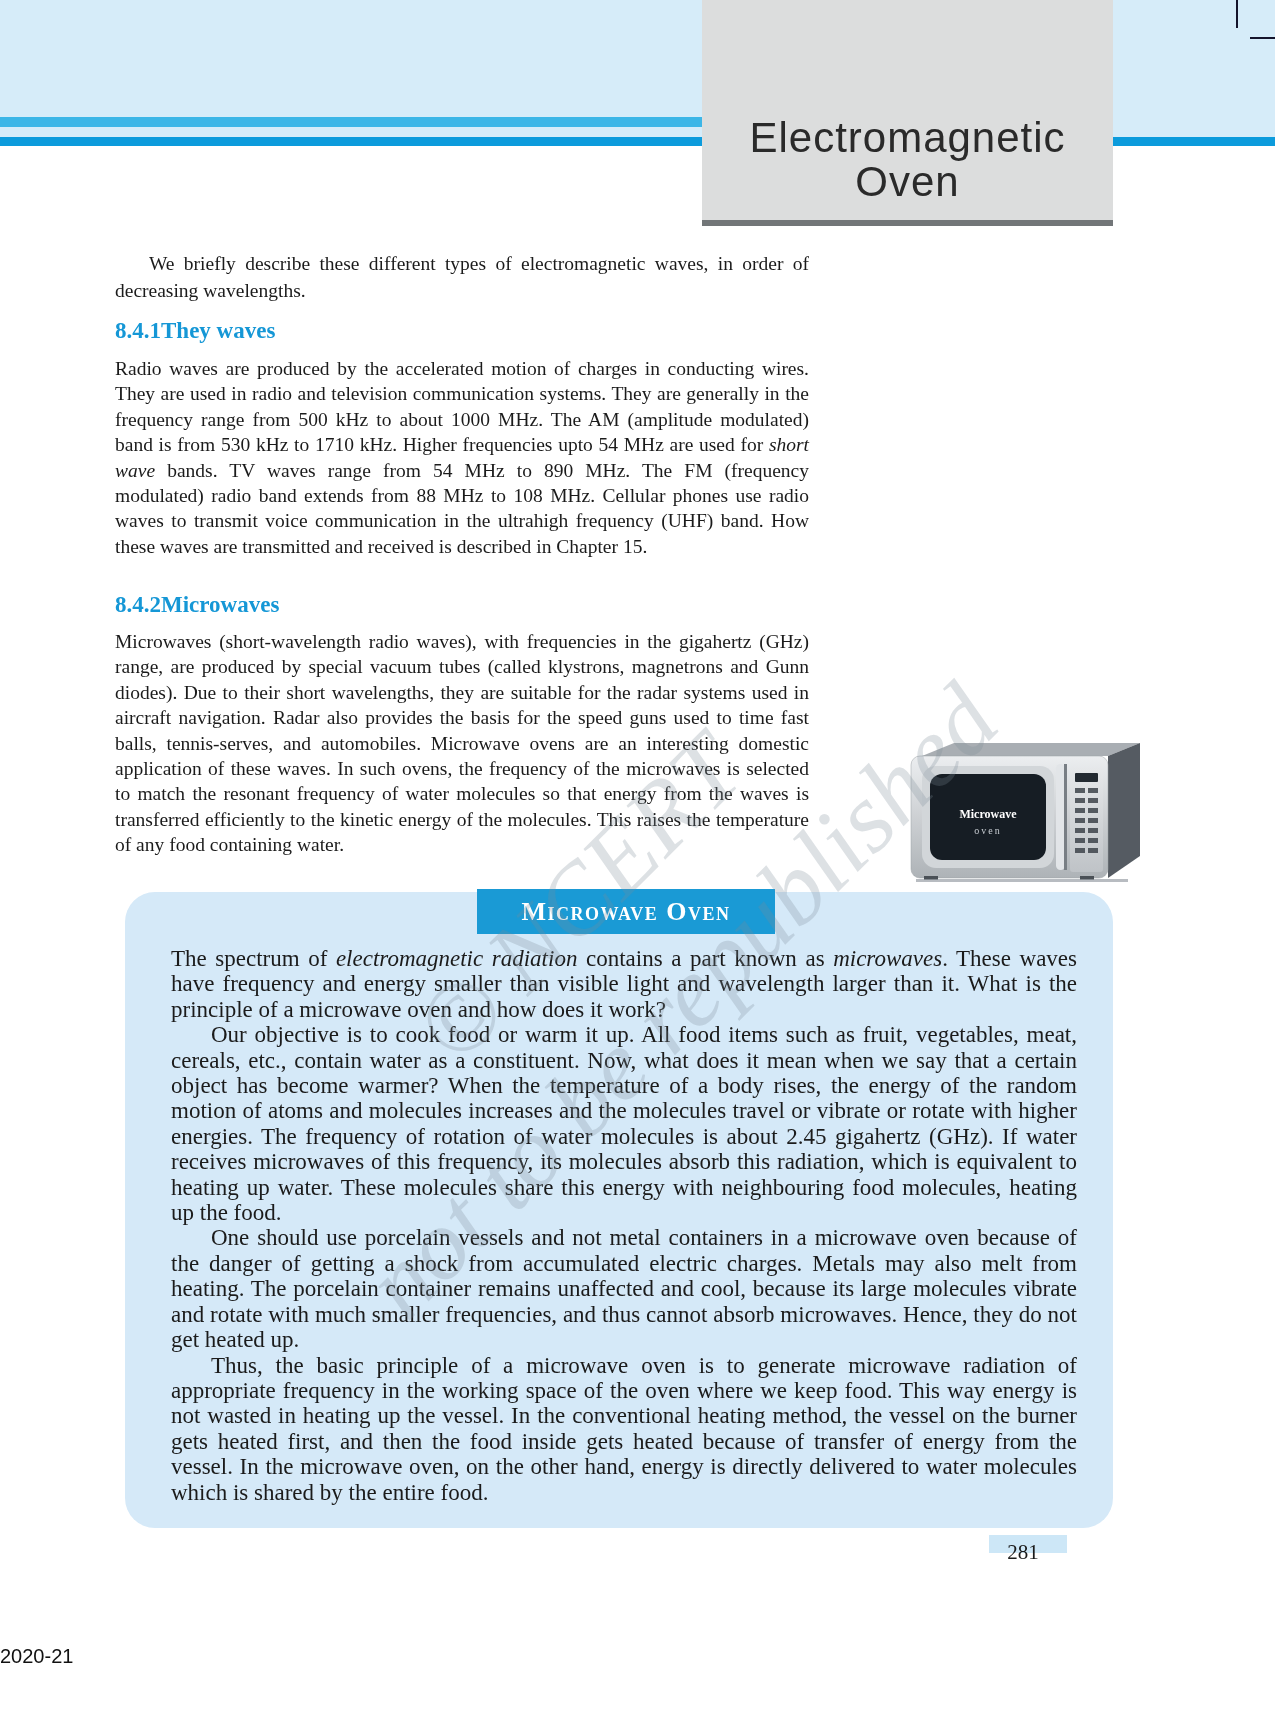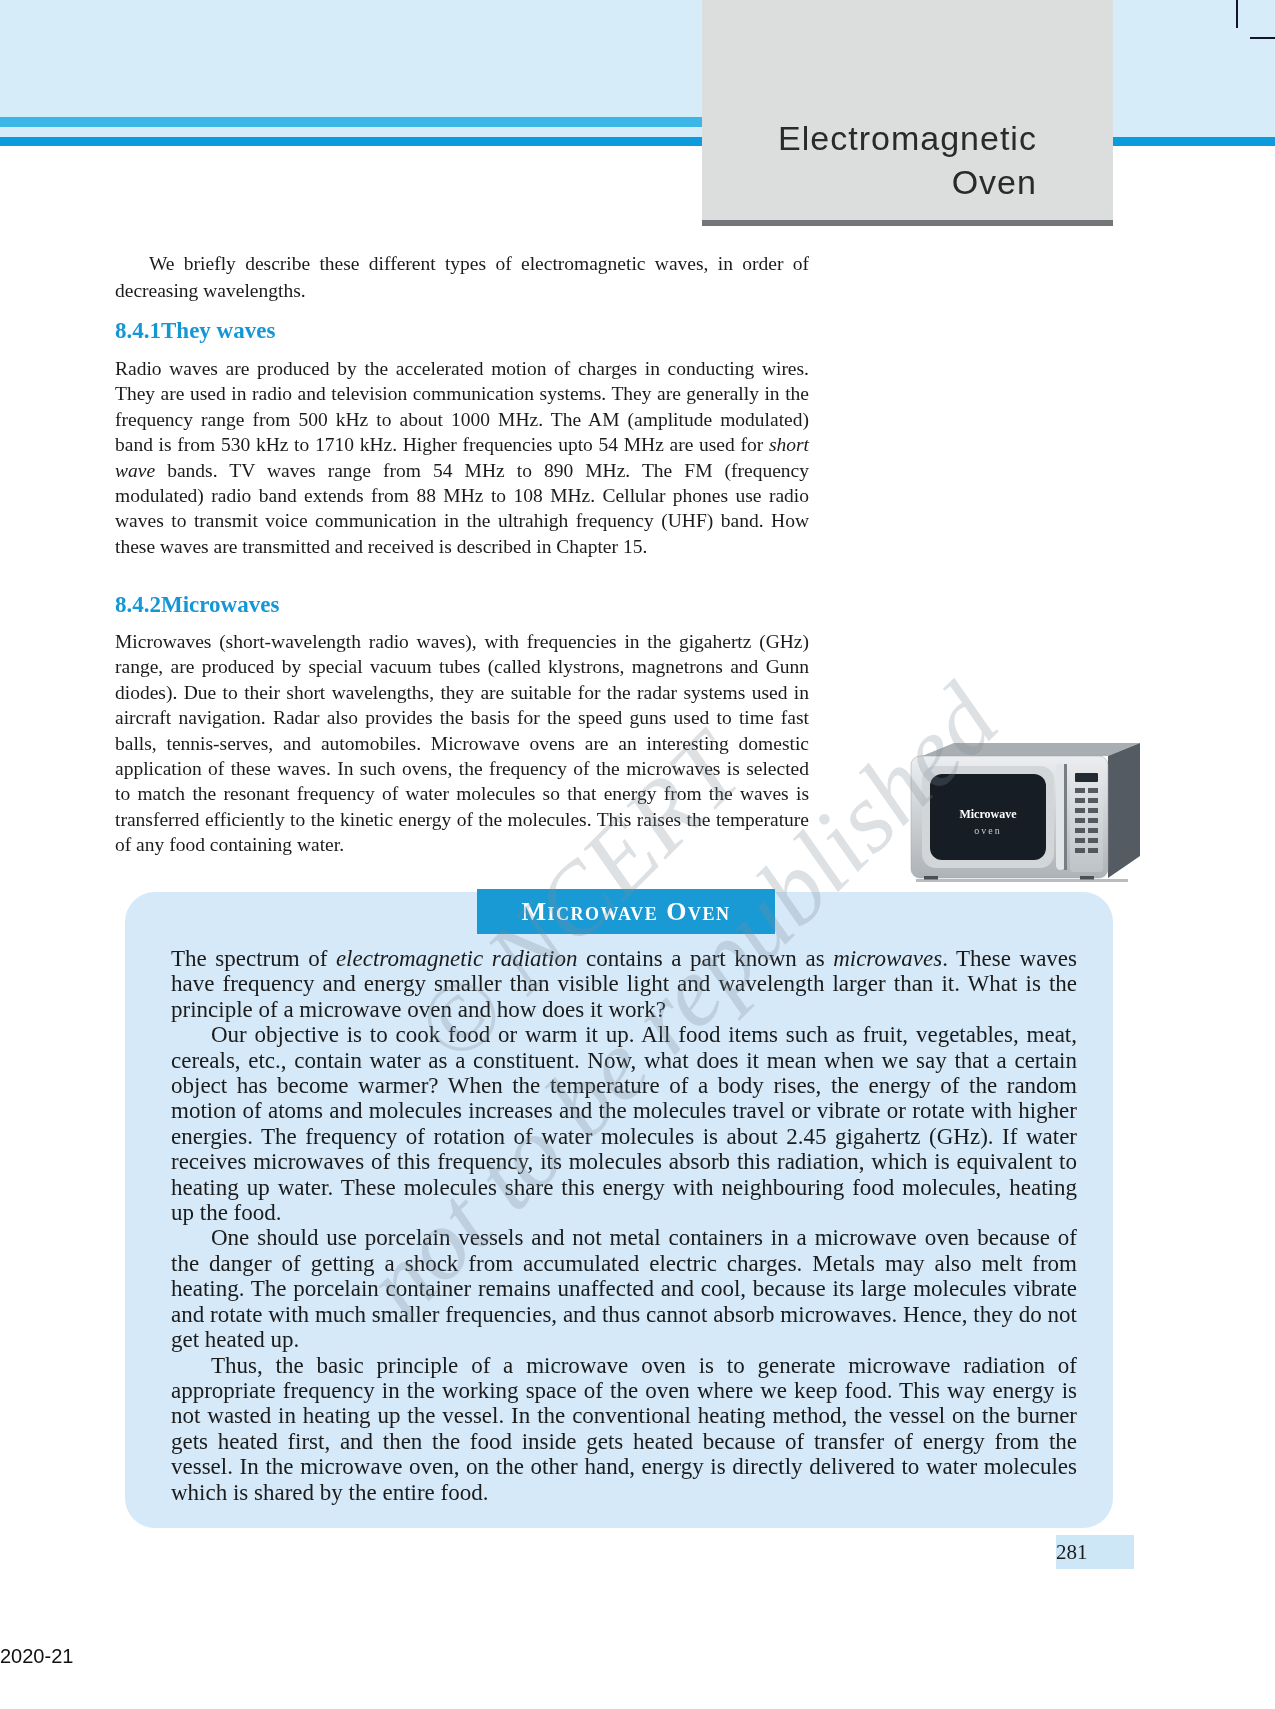--- a/index.html
+++ b/index.html
@@ -6,22 +6,22 @@
   body{font-family:"Liberation Serif", serif; background:#ffffff;}
   .page{position:relative;width:1275px;height:1709px;background:#ffffff;overflow:hidden;}
 
   
   .top-band{position:absolute;left:0;top:0;width:1275px;height:146px;background:#d6ecf9;z-index:1;}
   .stripe-mid{position:absolute;left:0;top:117px;width:702px;height:10px;background:#3cb6e7;}
   .stripe-dark{position:absolute;left:0;top:137px;width:1275px;height:9px;background:#0c9bdc;}
   .chapter-box{position:absolute;left:702px;top:0;width:411px;height:226px;background:#dcdddd;
     border-bottom:6px solid #727678;z-index:2;display:flex;flex-direction:column;justify-content:flex-end;
     align-items:center;padding-bottom:16px;box-sizing:border-box;}
-  .chapter-title{font-family:"Liberation Sans", sans-serif;font-size:34px;line-height:44px;color:#2a2a2a;
-    text-align:right;letter-spacing:1px;font-weight:400;margin-top:46px;}
+  .chapter-title{font-family:"Liberation Sans", sans-serif;font-size:42px;line-height:44px;color:#2a2a2a;
+    text-align:center;letter-spacing:1px;font-weight:400;margin-top:46px;}
   .corner-v{position:absolute;left:1236px;top:0;width:2px;height:28px;background:#14142c;z-index:3;}
   .corner-h{position:absolute;left:1250px;top:37px;width:25px;height:2px;background:#14142c;z-index:3;}
 
   
   .body-text{font-size:19.5px;line-height:25.4px;color:#1b1b1b;text-align:justify;}
   .intro{position:absolute;left:115px;top:250px;width:694px;text-indent:34px;line-height:27px;z-index:1;}
   .sec-head{position:absolute;left:115px;font-size:23px;font-weight:bold;color:#1597d6;z-index:1;}
   .sec-head .num{}
   .h-radio{top:318px;}
   .p-radio{position:absolute;left:115px;top:356px;width:694px;z-index:1;}
@@ -37,22 +37,22 @@
     border-radius:30px;z-index:1;}
   .box-header{position:absolute;left:352px;top:-3px;width:298px;height:45px;background:#1a9ad5;
     color:#ffffff;display:flex;align-items:center;justify-content:center;font-variant:small-caps;
     font-weight:bold;font-size:26px;letter-spacing:1.5px;}
   .box-body{position:absolute;left:46px;top:54px;width:906px;font-size:23px;line-height:25.4px;
     color:#1b1b1b;text-align:justify;}
   .box-body p{margin:0;}
   .box-body p.indent{text-indent:40px;}
 
   
-  .page-badge{position:absolute;left:1056px;top:1535px;width:78px;height:34px;background:#cde7f7;
-    font-size:21px;line-height:34px;color:#1b1b1b;text-align:left;padding-right:10px;box-sizing:border-box;z-index:1;}
+  .page-badge{position:absolute;left:989px;top:1535px;width:78px;height:18px;background:#cde7f7;
+    font-size:21px;line-height:34px;color:#1b1b1b;text-align:center;padding-right:10px;box-sizing:border-box;z-index:1;}
   .footer{position:absolute;left:0;top:1645px;width:1172px;text-align:left;
     font-family:"Liberation Sans", sans-serif;font-size:20px;color:#111111;z-index:1;}
 
   
   .watermark{position:absolute;left:150px;top:430px;width:960px;height:1040px;display:flex;
     align-items:center;justify-content:center;transform:rotate(-45deg);z-index:5;pointer-events:none;}
   .watermark-inner{font-style:italic;font-size:100px;line-height:1.45;color:rgba(125,140,152,0.26);
     text-align:center;white-space:nowrap;}
 </style>
 </head>

